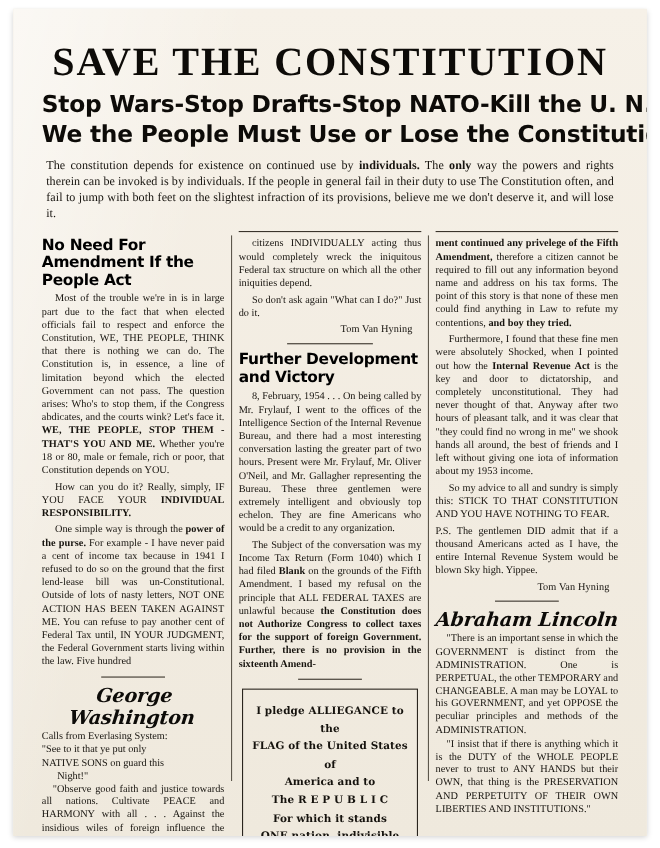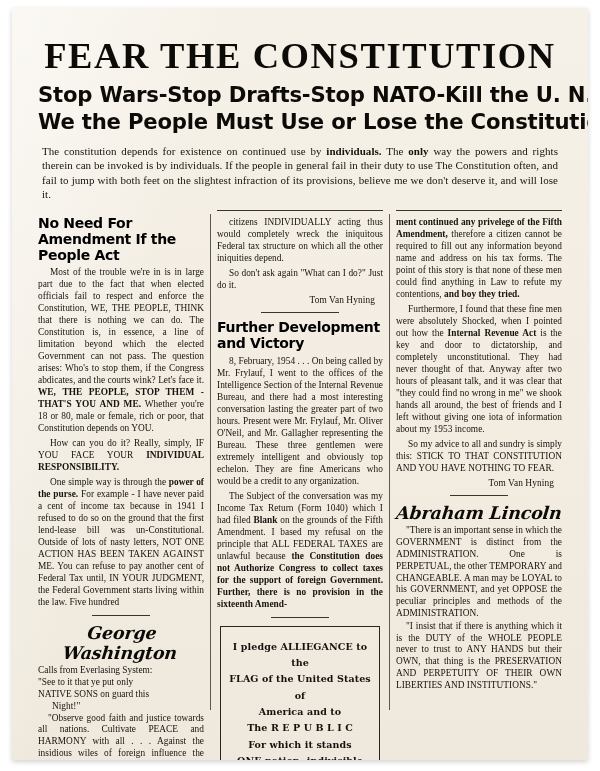--- a/index.html
+++ b/index.html
@@ -203,21 +203,21 @@
 </style>
 </head>
 <body>
 
 <div id="sheet">
   <div id="paper-inner"></div>
 
   <div id="content">
 
     <div class="masthead">
-      <div class="title-main">FEAR THE CONSTITUTION</div>
+      <div class="title-main">SAVE THE CONSTITUTION</div>
       <div class="title-sub1">Stop Wars-Stop Drafts-Stop NATO-Kill the U. N.</div>
       <div class="title-sub2">We the People Must Use or Lose the Constitution</div>
     </div>
 
     <p class="lead"><span>The constitution depends for existence on continued use by </span><b>individuals.</b><span> The </span><b>only</b><span> way the powers and rights therein can be invoked is by individuals. If the people in general fail in their duty to use The Constitution often, and fail to jump with both feet on the slightest infraction of its provisions, believe me we don't deserve it, and will lose it.</span></p>
 
     <div class="columns">
 
       <div class="col">
         <div class="col-rule-spacer"></div>
@@ -281,20 +281,21 @@
 
       <div class="col">
         <div class="col-rule-top"></div>
 
         <p class="body noindent"><b>ment continued any privelege of the Fifth Amendment,</b><span> therefore a citizen cannot be required to fill out any information beyond name and address on his tax forms. The point of this story is that none of these men could find anything in Law to refute my contentions, </span><b>and boy they tried.</b></p>
 
         <p class="body"><span>Furthermore, I found that these fine men were absolutely Shocked, when I pointed out how the </span><b>Internal Revenue Act</b><span> is the key and door to dictatorship, and completely unconstitutional. They had never thought of that. Anyway after two hours of pleasant talk, and it was clear that "they could find no wrong in me" we shook hands all around, the best of friends and I left without giving one iota of information about my 1953 income.</span></p>
 
         <p class="body">So my advice to all and sundry is simply this: STICK TO THAT CONSTITUTION AND YOU HAVE NOTHING TO FEAR.</p>
 
+        <p class="body noindent">P.S. The gentlemen DID admit that if a thousand Americans acted as I have, the entire Internal Revenue System would be blown Sky high. Yippee.</p>
 
         <div class="byline">Tom Van Hyning</div>
 
         <div class="shortrule"></div>
 
         <div class="script-name">Abraham Lincoln</div>
 
         <p class="quote">"There is an important sense in which the GOVERNMENT is distinct from the ADMINISTRATION. One is PERPETUAL, the other TEMPORARY and CHANGEABLE. A man may be LOYAL to his GOVERNMENT, and yet OPPOSE the peculiar principles and methods of the ADMINISTRATION.</p>
         <p class="quote">"I insist that if there is anything which it is the DUTY of the WHOLE PEOPLE never to trust to ANY HANDS but their OWN, that thing is the PRESERVATION AND PERPETUITY OF THEIR OWN LIBERTIES AND INSTITUTIONS."</p>
       </div>

